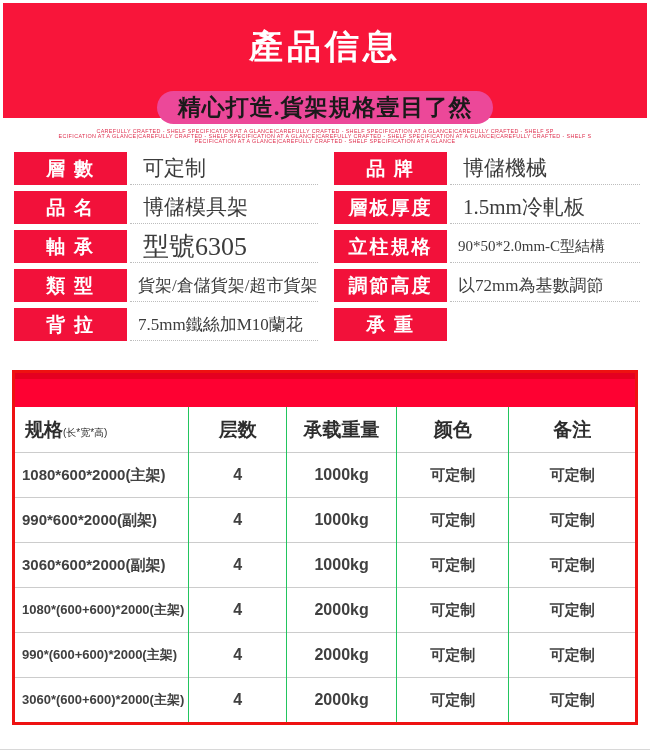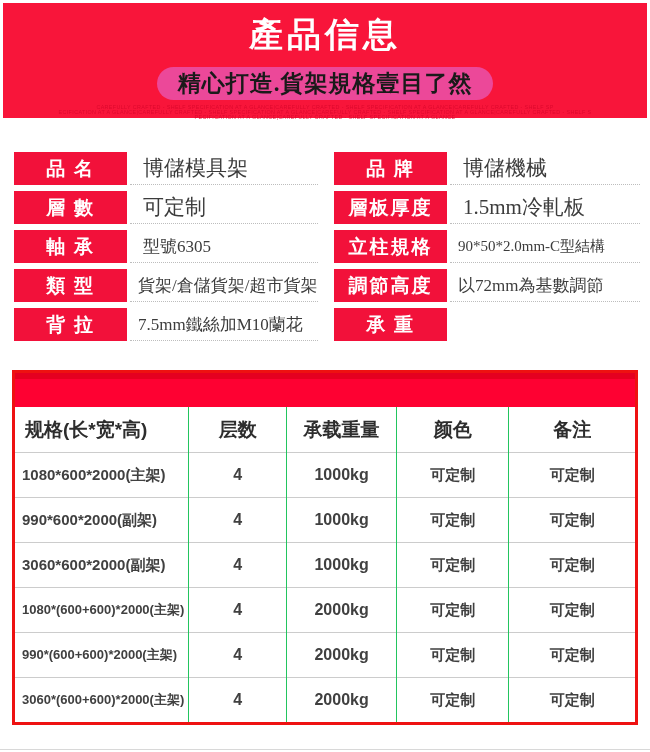--- a/index.html
+++ b/index.html
@@ -6,21 +6,21 @@
   body{
     width:650px;height:752px;background:#ffffff;position:relative;overflow:hidden;
     font-family:"Liberation Sans","DejaVu Sans",sans-serif;
   }
   
   .banner{
     position:absolute;left:3px;top:3px;width:644px;height:115px;
     background:#f8153a;text-align:center;
   }
   .banner-title{
-    margin:0;padding-top:9px;color:#ffffff;font-size:34px;font-weight:bold;
+    margin:12px;padding-top:9px;color:#ffffff;font-size:34px;font-weight:bold;
     letter-spacing:4px;font-family:"Liberation Sans","DejaVu Sans",sans-serif;
   }
   .banner-pill{
     display:inline-block;margin-top:9px;background:#ec4899;color:#1a1a1a;
     height:33px;line-height:33px;border-radius:17px;padding:0 21px;
     font-size:23px;font-weight:bold;letter-spacing:1px;
     font-family:"Liberation Serif","DejaVu Serif",serif;
   }
   .banner-fineprint{
     margin-top:4px;color:#d8062b;font-size:6px;line-height:6px;opacity:.85;
@@ -37,21 +37,21 @@
     width:113px;flex:0 0 113px;background:#f2113a;color:#ffffff;
     font-size:19px;font-weight:bold;text-align:center;line-height:33px;
     letter-spacing:2px;font-family:"Liberation Serif","DejaVu Serif",serif;
   }
   .spec-value{
     flex:1;margin-left:3px;line-height:33px;padding-left:13px;color:#3c3c3c;
     border-bottom:1px dotted #bdbdbd;white-space:nowrap;
     font-family:"Liberation Serif","DejaVu Serif",serif;
   }
   .v-lg{font-size:21px;}
-  .v-num{font-size:17px;}
+  .v-num{font-size:26px;}
   .v-md{font-size:17px;padding-left:8px;}
   .v-sm{font-size:15px;padding-left:8px;}
   
   .spec-table-wrap{
     position:absolute;left:12px;top:370px;width:620px;
     border:3px solid #ee1111;background:#ffffff;
   }
   .table-band{
     height:34px;background:linear-gradient(#e50020 0 6px,#fe0132 6px 100%);
   }
@@ -62,21 +62,21 @@
   }
   .spec-table th:first-child,.spec-table td:first-child{border-left:none;}
   .spec-table th{border-top:none;height:43px;color:#2d2d2d;font-size:19px;font-weight:bold;}
   .spec-table td{height:42px;color:#404040;font-size:16px;font-weight:bold;}
   .spec-table .c1{width:27.2%;text-align:left;padding-left:7px;}
   .spec-table .c2{width:15.9%;}
   .spec-table .c3{width:17.9%;}
   .spec-table .c4{width:18.3%;}
   .spec-table .c5{width:20.7%;}
   .spec-table th.c1{padding-left:10px;}
-  .spec-table .hdr-sub{font-size:19px;font-weight:bold;}
+  .spec-table .hdr-sub{font-size:10px;font-weight:normal;}
   .spec-table td.c1{font-size:15px;}
   .spec-table tr.long td.c1{font-size:13px;}
   .spec-table td.c4,.spec-table td.c5{font-size:15px;}
   
   .bottom-line{position:absolute;left:0;top:749px;width:650px;border-top:1px solid #d8d8d8;}
 </style>
 </head>
 <body>
 
 <div class="banner">
@@ -87,26 +87,26 @@
   <div class="banner-fineprint">
     <div>CAREFULLY CRAFTED - SHELF SPECIFICATION AT A GLANCE|CAREFULLY CRAFTED - SHELF SPECIFICATION AT A GLANCE|CAREFULLY CRAFTED - SHELF SP</div>
     <div>ECIFICATION AT A GLANCE|CAREFULLY CRAFTED - SHELF SPECIFICATION AT A GLANCE|CAREFULLY CRAFTED - SHELF SPECIFICATION AT A GLANCE|CAREFULLY CRAFTED - SHELF S</div>
     <div>PECIFICATION AT A GLANCE|CAREFULLY CRAFTED - SHELF SPECIFICATION AT A GLANCE</div>
   </div>
 </div>
 
 <div class="specs">
   <div class="spec-col left">
     <div class="spec-row">
+      <div class="spec-label">層 數</div>
+      <div class="spec-value v-lg">可定制</div>
+    </div>
+    <div class="spec-row">
       <div class="spec-label">品 名</div>
       <div class="spec-value v-lg">博儲模具架</div>
-    </div>
-    <div class="spec-row">
-      <div class="spec-label">層 數</div>
-      <div class="spec-value v-lg">可定制</div>
     </div>
     <div class="spec-row">
       <div class="spec-label">軸 承</div>
       <div class="spec-value v-num">型號6305</div>
     </div>
     <div class="spec-row">
       <div class="spec-label">類 型</div>
       <div class="spec-value v-md">貨架/倉儲貨架/超市貨架</div>
     </div>
     <div class="spec-row">

